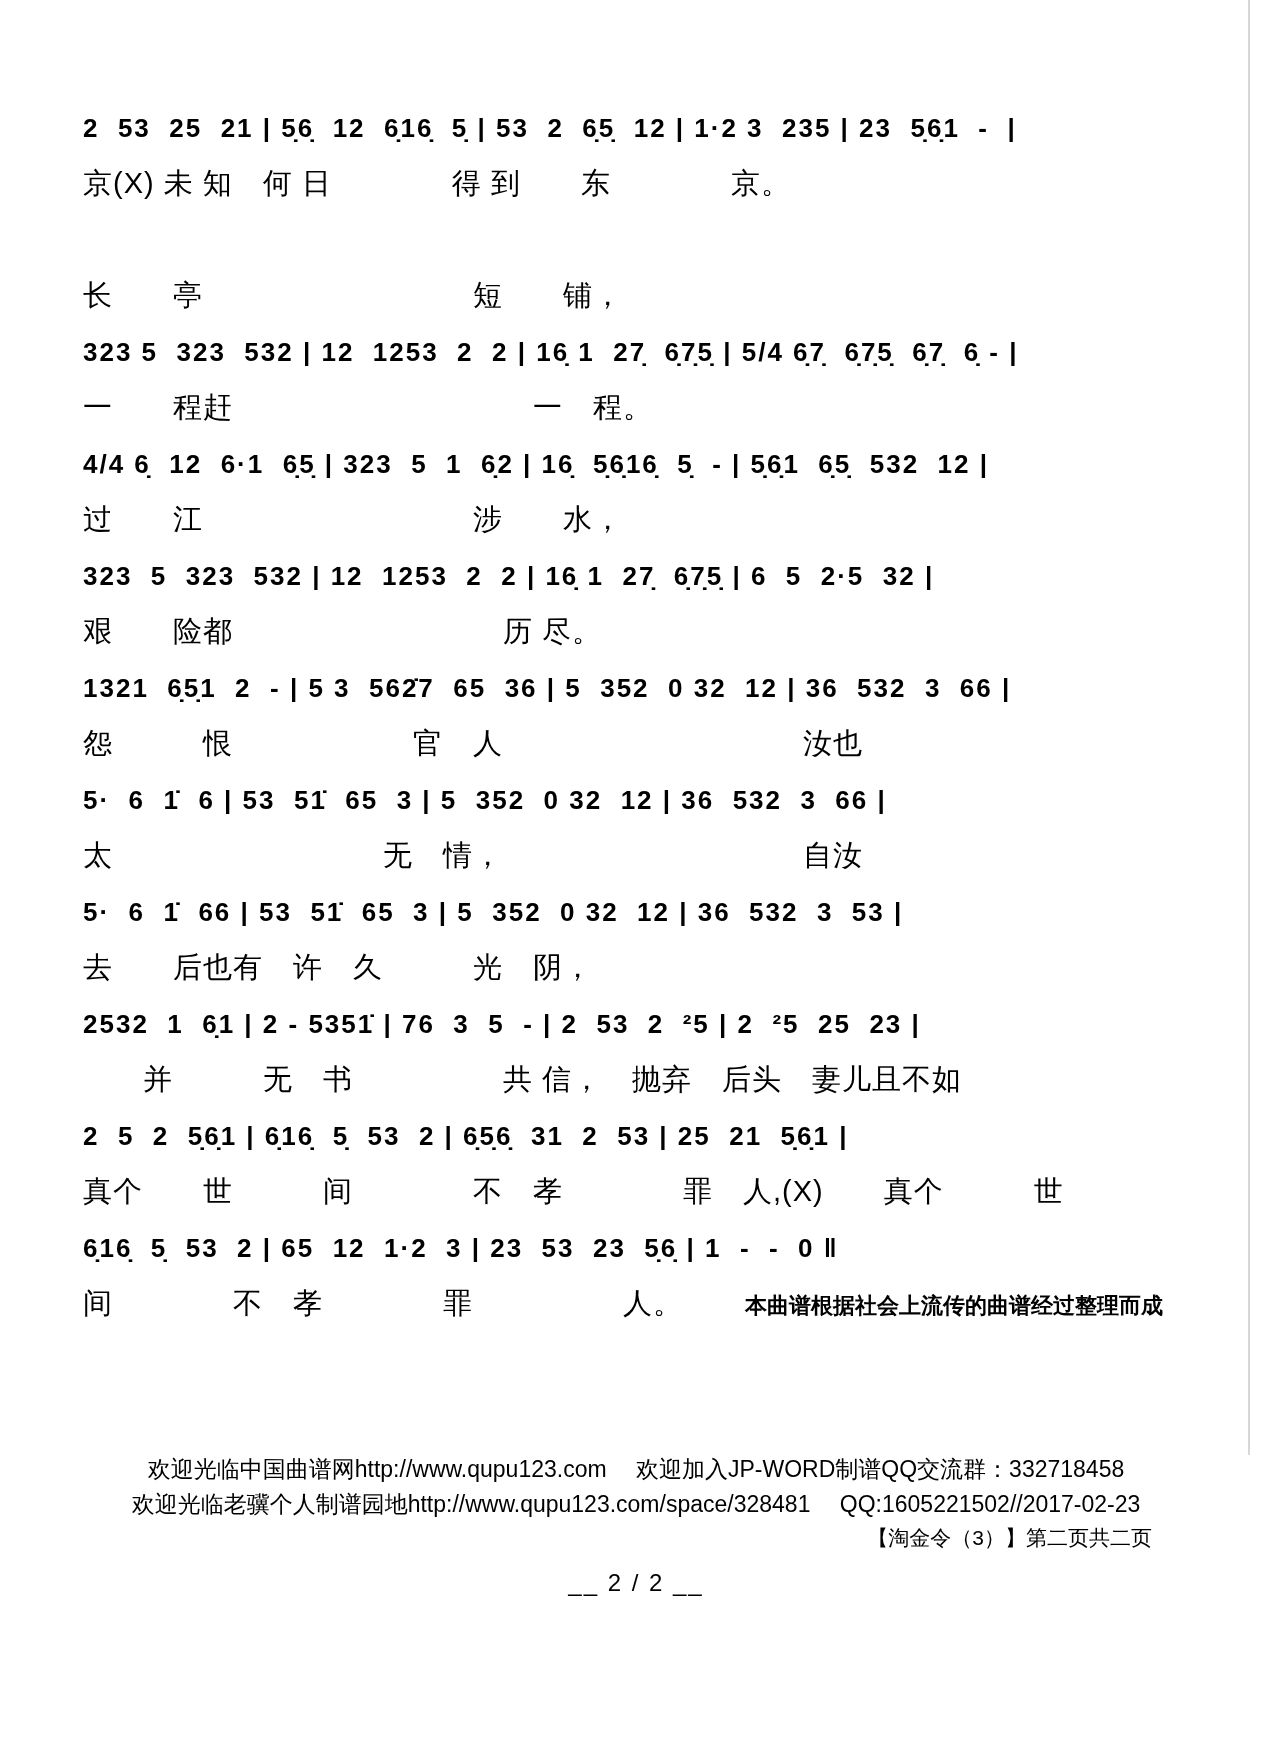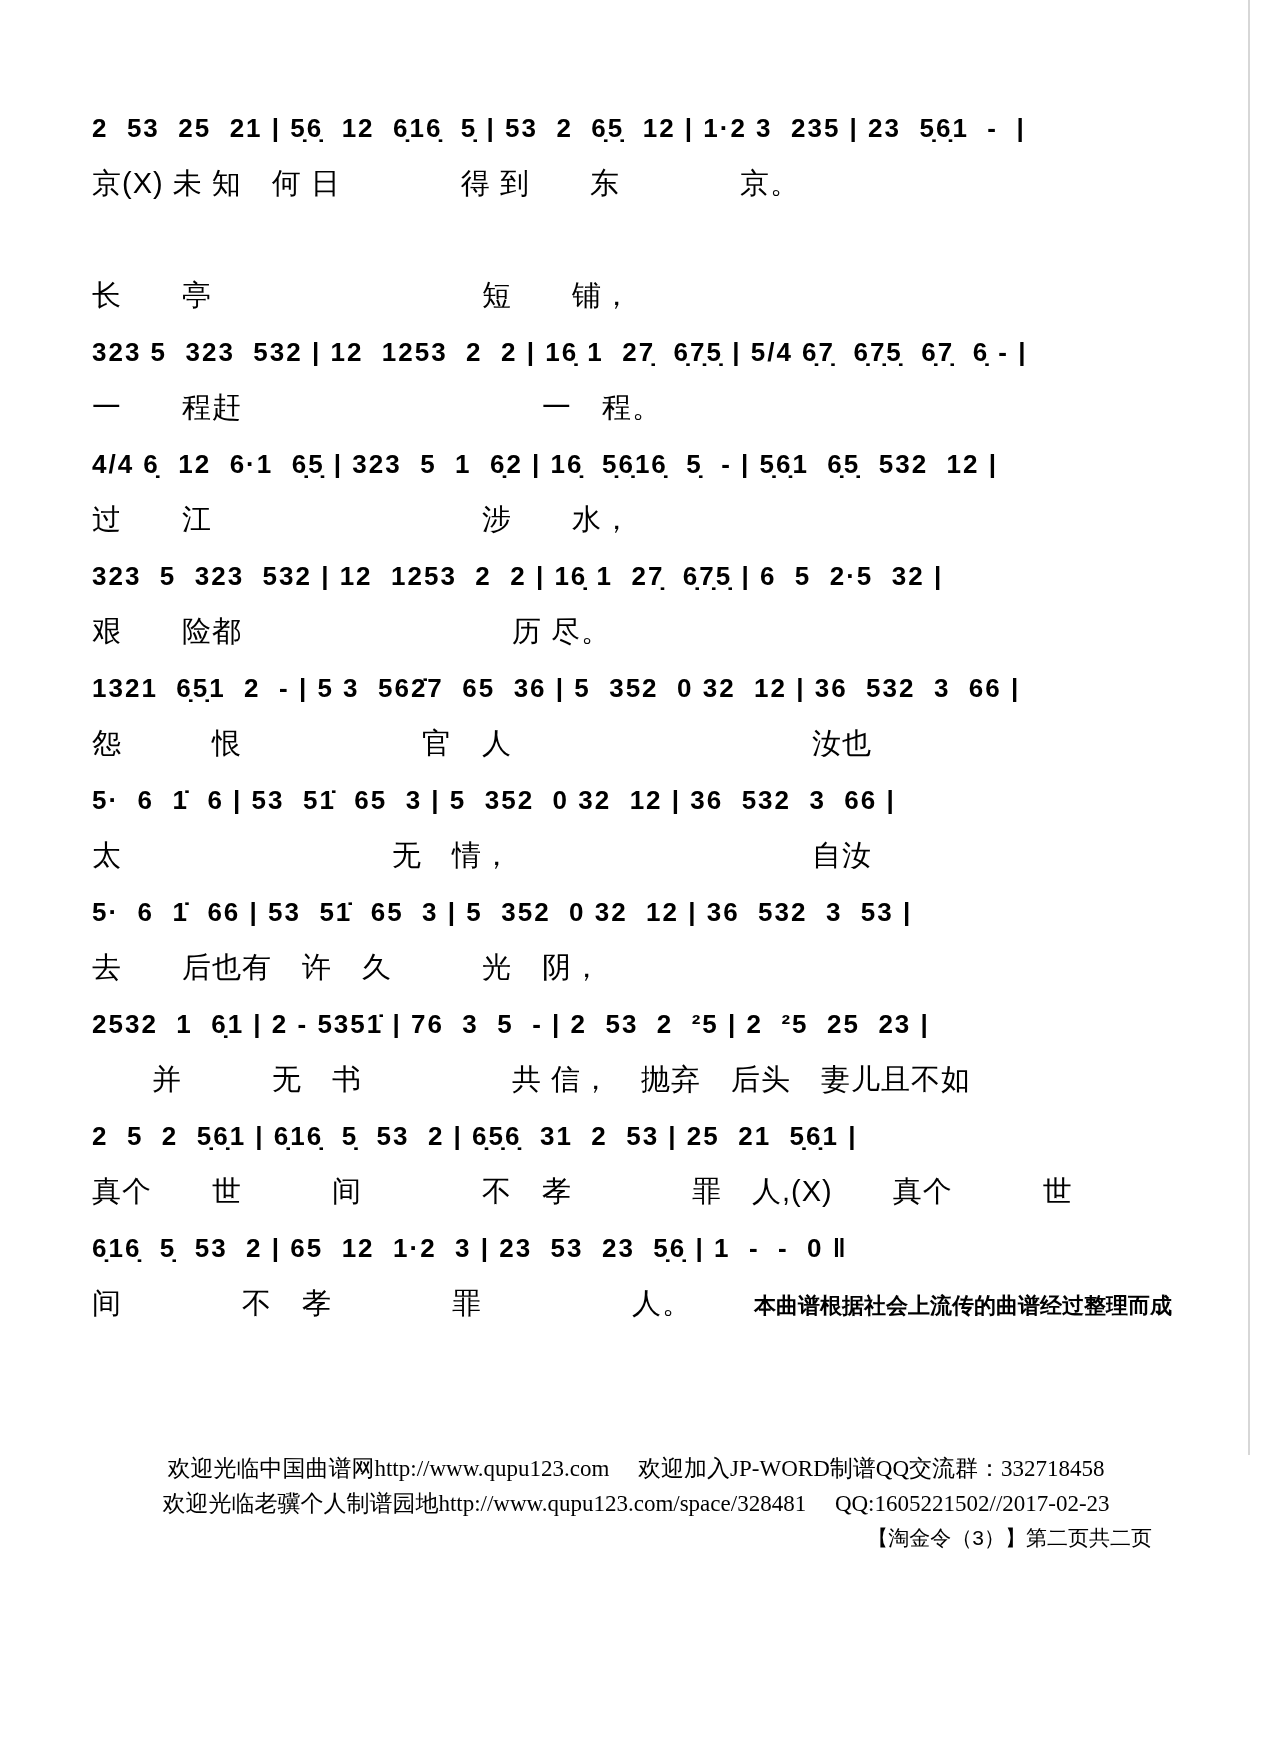--- a/index.html
+++ b/index.html
@@ -8,38 +8,38 @@
     font-family:"Liberation Sans","DejaVu Sans",sans-serif;
     color:#000;
   }
   .page{
     position:relative;width:1272px;height:1752px;background:#fff;overflow:hidden;
   }
   .scan-edge{
     position:absolute;top:0;right:22px;width:2px;height:1455px;background:#d7d7d7;
   }
   .score{
-    position:absolute;left:92px;top:0;width:950px;
+    position:absolute;left:83px;top:0;width:950px;
   }
   .system{
     height:112px;display:flex;flex-direction:column;justify-content:flex-end;
   }
   .system:first-child{height:200px;}
   .music-line{
     font-size:26px;font-weight:bold;line-height:1.15;white-space:pre;letter-spacing:2px;
   }
   .lyric-line{
     font-size:29px;line-height:1.1;white-space:pre;margin-top:24px;letter-spacing:1px;
   }
   .lyric-split{display:flex;justify-content:space-between;align-items:baseline;width:1080px;}
   .source-note{font-size:22px;font-weight:bold;letter-spacing:0;white-space:pre;}
   .footer{
     position:absolute;left:0;top:1452px;width:1272px;text-align:center;
   }
-  .footer-line{font-size:23px;line-height:1.5;white-space:pre;font-family:Liberation Serif, serif;}
+  .footer-line{font-size:23px;line-height:1.5;white-space:pre;}
   .footer-credit{
     font-size:21px;text-align:right;padding-right:120px;line-height:1.6;white-space:pre;
   }
   .page-number{font-size:24px;margin-top:14px;letter-spacing:2px;white-space:pre;}
 </style>
 </head>
 <body>
 
 <div class="page">
   <div class="scan-edge"></div>
@@ -103,14 +103,15 @@
         <span class="source-note">本曲谱根据社会上流传的曲谱经过整理而成</span>
       </div>
     </div>
 
   </div>
 
   <div class="footer">
     <div class="footer-line">欢迎光临中国曲谱网http://www.qupu123.com　 欢迎加入JP-WORD制谱QQ交流群：332718458</div>
     <div class="footer-line">欢迎光临老骥个人制谱园地http://www.qupu123.com/space/328481　 QQ:1605221502//2017-02-23</div>
     <div class="footer-credit">【淘金令（3）】第二页共二页</div>
+    <div class="page-number">__ 2 / 2 __</div>
   </div>
 </div>
 
 </body></html>

